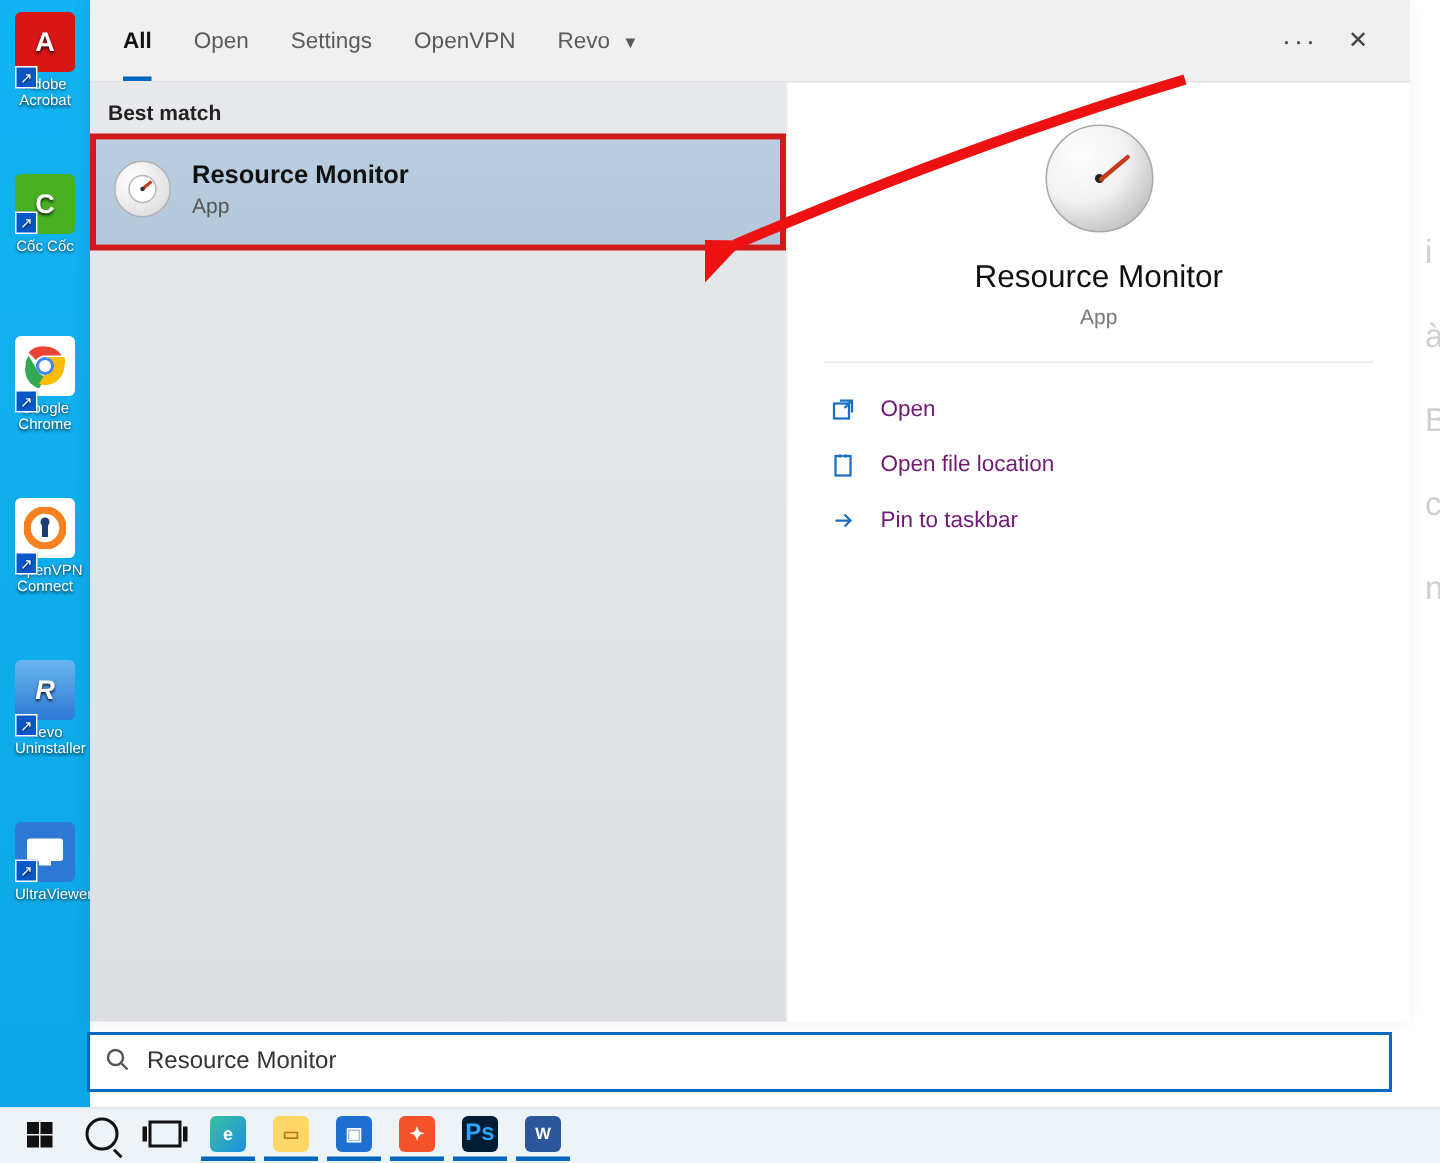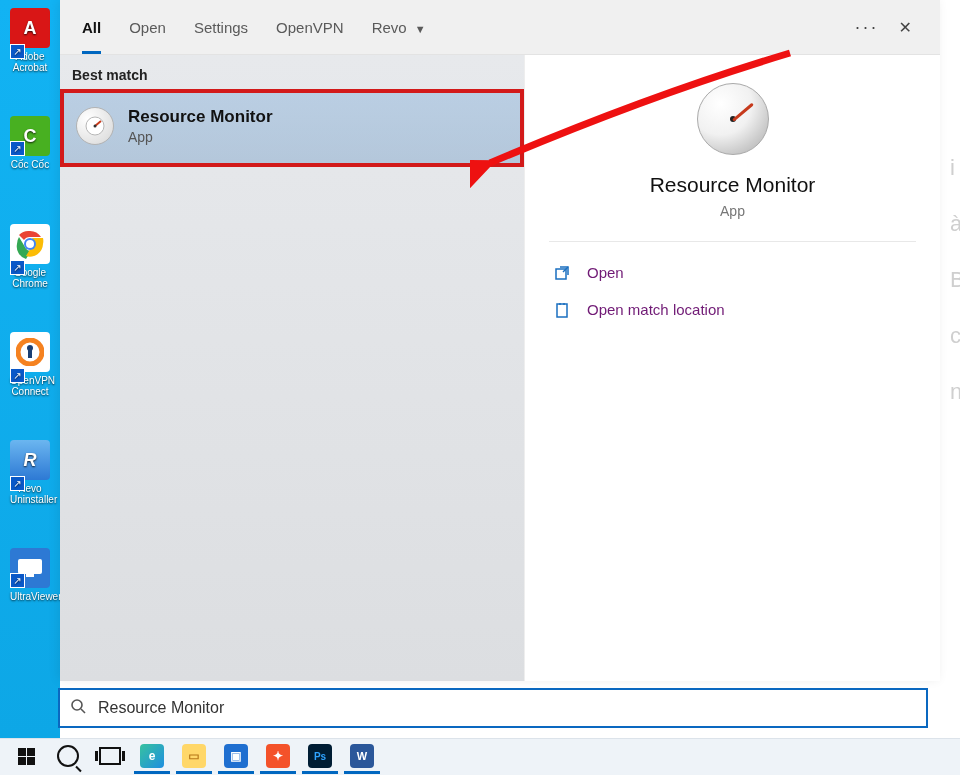--- a/index.html
+++ b/index.html
@@ -298,21 +298,29 @@
           </span>
           <span>Open</span>
         </div>
         <div class="act">
           <span class="ai">
             <svg width="16" height="16" viewBox="0 0 16 16" fill="none" stroke="#1a6fc0" stroke-width="1.5">
                 <rect x="3" y="2" width="10" height="13"></rect>
                 <path d="M6 1v2M10 1v2"></path>
               </svg>
           </span>
-          <span>Open match location</span>
+          <span>Open file location</span>
+        </div>
+        <div class="act">
+          <span class="ai">
+            <svg width="16" height="16" viewBox="0 0 16 16" fill="none" stroke="#1a6fc0" stroke-width="1.5">
+                <path d="M3 8h10M9 4l4 4-4 4"></path>
+              </svg>
+          </span>
+          <span>Pin to taskbar</span>
         </div>
       </div>
     </div>
   </div>
 </div>
 
 <div class="searchbar">
   <span class="sicon">
     <svg width="16" height="16" viewBox="0 0 16 16" fill="none" stroke="#555" stroke-width="1.6">
         <circle cx="7" cy="7" r="5"></circle>
@@ -343,18 +351,18 @@
   <div class="tb active">
     <div class="sq" style="background:#ffd769;color:#b87a1a">▭</div>
   </div>
   <div class="tb active">
     <div class="sq" style="background:#1f6fd0">▣</div>
   </div>
   <div class="tb active">
     <div class="sq" style="background:#f4522a">✦</div>
   </div>
   <div class="tb active">
-    <div class="sq" style="background:#001d34;color:#2fa3ff;font-size:10px">Ps</div>
+    <div class="sq" style="background:#001d34;color:#2fa3ff;font-size:16px">Ps</div>
   </div>
   <div class="tb active">
     <div class="sq" style="background:#2b579a;font-size:11px">W</div>
   </div>
 </div>
 
 </body></html>

